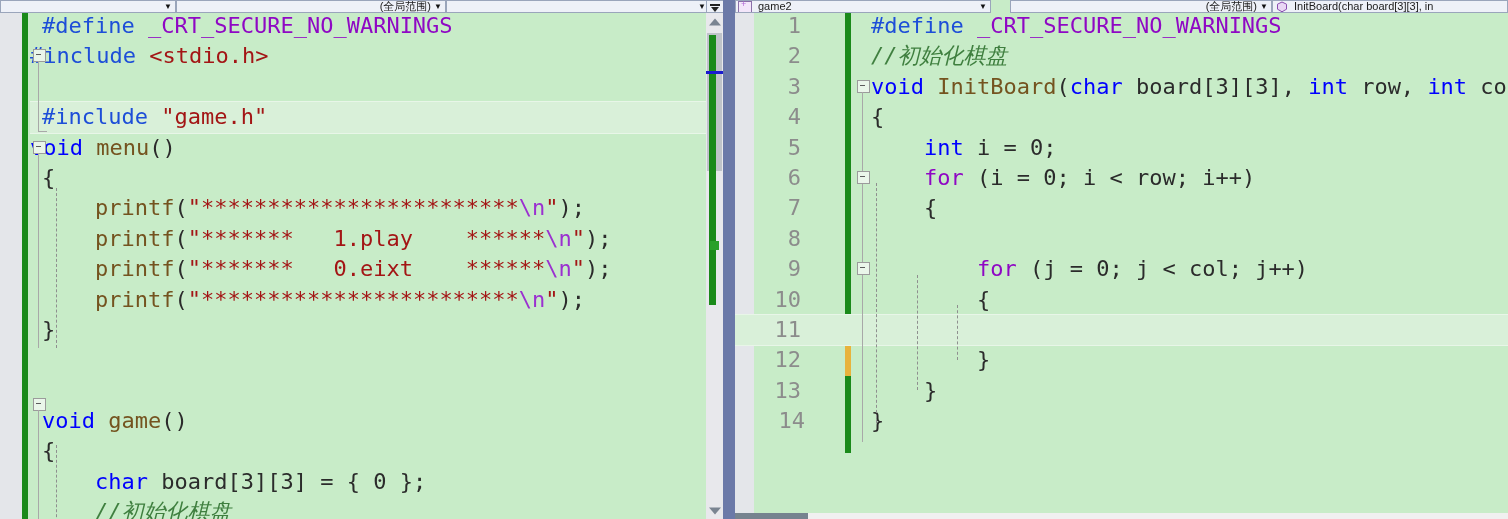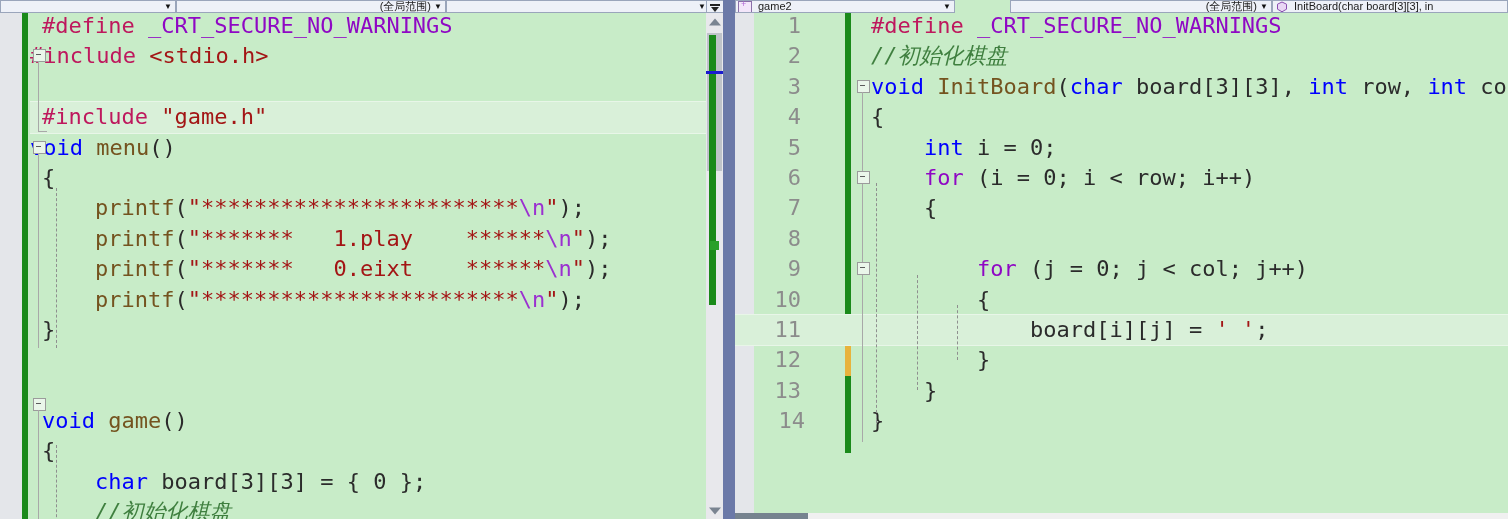--- a/index.html
+++ b/index.html
@@ -41,21 +41,21 @@
   .lnum{position:absolute;text-align:right;color:#8c8c8c;font-size:22px;
         width:44px;}
 
   
   .k{color:#0000ff;}           
   .kw2{color:#8f08c4;}         
   .fn{color:#74531f;}          
   .str{color:#a31515;}         
   .esc{color:#9b30d0;}         
   .cmt{color:#3f7f3f;font-style:italic;}  
-  .pp{color:#be185d;}          
+  .pp{color:#1d4ed8;}          
   .id{color:#2b2b2b;}
   .op{color:#2b2b2b;}
 
   
   .foldbox{position:absolute;width:11px;height:11px;border:1px solid #9b9b9b;
            background:#eaf6ea;}
   .foldbox::before{content:"";position:absolute;left:2px;top:4px;width:5px;height:1px;background:#5c5c5c;}
   .vline{position:absolute;width:1px;background:#a8a8a8;}
   .vdash{position:absolute;width:0;border-left:1px dashed #8f8f8f;}
   .elbow{position:absolute;border-left:1px solid #a8a8a8;border-bottom:1px solid #a8a8a8;}
@@ -149,21 +149,21 @@
     <div class="trackmark" style="top:22px;height:270px;"></div>
     <div class="bluemark" style="top:58px;"></div>
     <div class="sqmark" style="left:4px;top:228px;"></div>
     <div class="arrow dn">
         <i></i>
       </div>
   </div>
 
   <div class="splitter" style="left:723px;top:0;width:12px;"></div>
 
-  <div class="navstrip" style="left:735px;width:220px;">
+  <div class="navstrip" style="left:735px;width:256px;">
     <span class="fileicon"></span>
     <span class="lbl">game2</span>
     <span class="caret">▼</span>
   </div>
   <div class="navstrip" style="left:1010px;width:262px;">
     <span class="lbl ctr">(全局范围)</span>
     <span class="caret">▼</span>
   </div>
   <div class="navstrip" style="left:1272px;width:236px;">
     <span class="methicon">
@@ -185,21 +185,21 @@
           <div class="line"><span class="lnum" style="left: 22px;">1</span><span style="margin-left: 136px; display: inline-block;"><span class="pp">#define </span><span class="kw2">_CRT_SECURE_NO_WARNINGS</span></span></div>
           <div class="line"><span class="lnum" style="left: 22px;">2</span><span style="margin-left: 136px; display: inline-block;"><span class="cmt">//初始化棋盘</span></span></div>
           <div class="line"><span class="lnum" style="left: 22px;">3</span><span style="margin-left: 136px; display: inline-block;"><span class="k">void</span><span class="id"> </span><span class="fn">InitBoard</span><span class="op">(</span><span class="k">char</span><span class="id"> board</span><span class="op">[3][3], </span><span class="k">int</span><span class="id"> row, </span><span class="k">int</span><span class="id"> col)</span></span></div>
           <div class="line"><span class="lnum" style="left: 22px;">4</span><span style="margin-left: 136px; display: inline-block;"><span class="op">{</span></span></div>
           <div class="line"><span class="lnum" style="left: 22px;">5</span><span style="margin-left: 136px; display: inline-block;"><span class="id">    </span><span class="k">int</span><span class="op"> i = 0;</span></span></div>
           <div class="line"><span class="lnum" style="left: 22px;">6</span><span style="margin-left: 136px; display: inline-block;"><span class="id">    </span><span class="kw2">for</span><span class="op"> (i = 0; i &lt; row; i++)</span></span></div>
           <div class="line"><span class="lnum" style="left: 22px;">7</span><span style="margin-left: 136px; display: inline-block;"><span class="op">    {</span></span></div>
           <div class="line"><span class="lnum" style="left: 22px;">8</span></div>
           <div class="line"><span class="lnum" style="left: 22px;">9</span><span style="margin-left: 136px; display: inline-block;"><span class="id">        </span><span class="kw2">for</span><span class="op"> (j = 0; j &lt; col; j++)</span></span></div>
           <div class="line"><span class="lnum" style="left: 22px;">10</span><span style="margin-left: 136px; display: inline-block;"><span class="op">        {</span></span></div>
-          <div class="line cur"><span class="lnum" style="left: 22px;">11</span><span style="margin-left: 136px; display: inline-block;"><span class="op">            board[i][j] = </span><span class="str">' '</span><span class="op">;</span></span></div>
+          <div class="line cur"><span class="lnum" style="left: 22px;">11</span></div>
           <div class="line"><span class="lnum" style="left: 22px;">12</span><span style="margin-left: 136px; display: inline-block;"><span class="op">        }</span></span></div>
           <div class="line"><span class="lnum" style="left: 22px;">13</span><span style="margin-left: 136px; display: inline-block;"><span class="op">    }</span></span></div>
           <div class="line"><span class="lnum" style="left: 26px;">14</span><span style="margin-left: 136px; display: inline-block;"><span class="op">}</span></span></div>
         </div>
 
       <div class="foldbox" style="left:122px;top:67px;"></div>
       <div class="vline" style="left:127px;top:79px;height:350px;"></div>
       <div class="foldbox" style="left:122px;top:158px;"></div>
       <div class="vdash" style="left:141px;top:170px;height:240px;"></div>
       <div class="foldbox" style="left:122px;top:249px;"></div>

